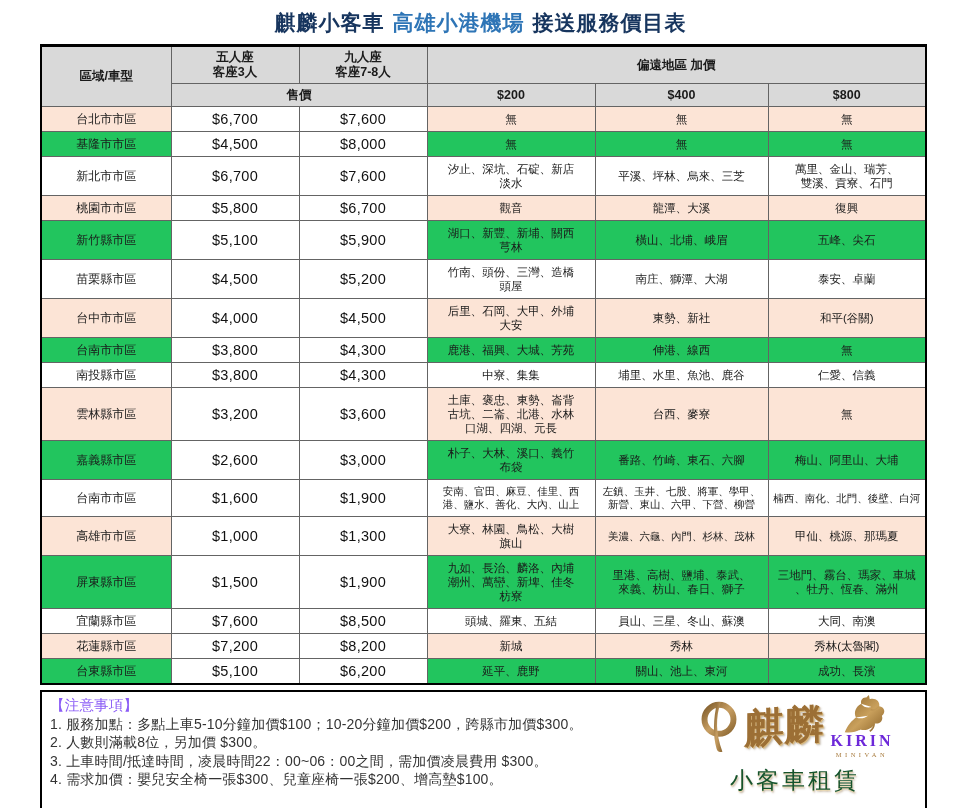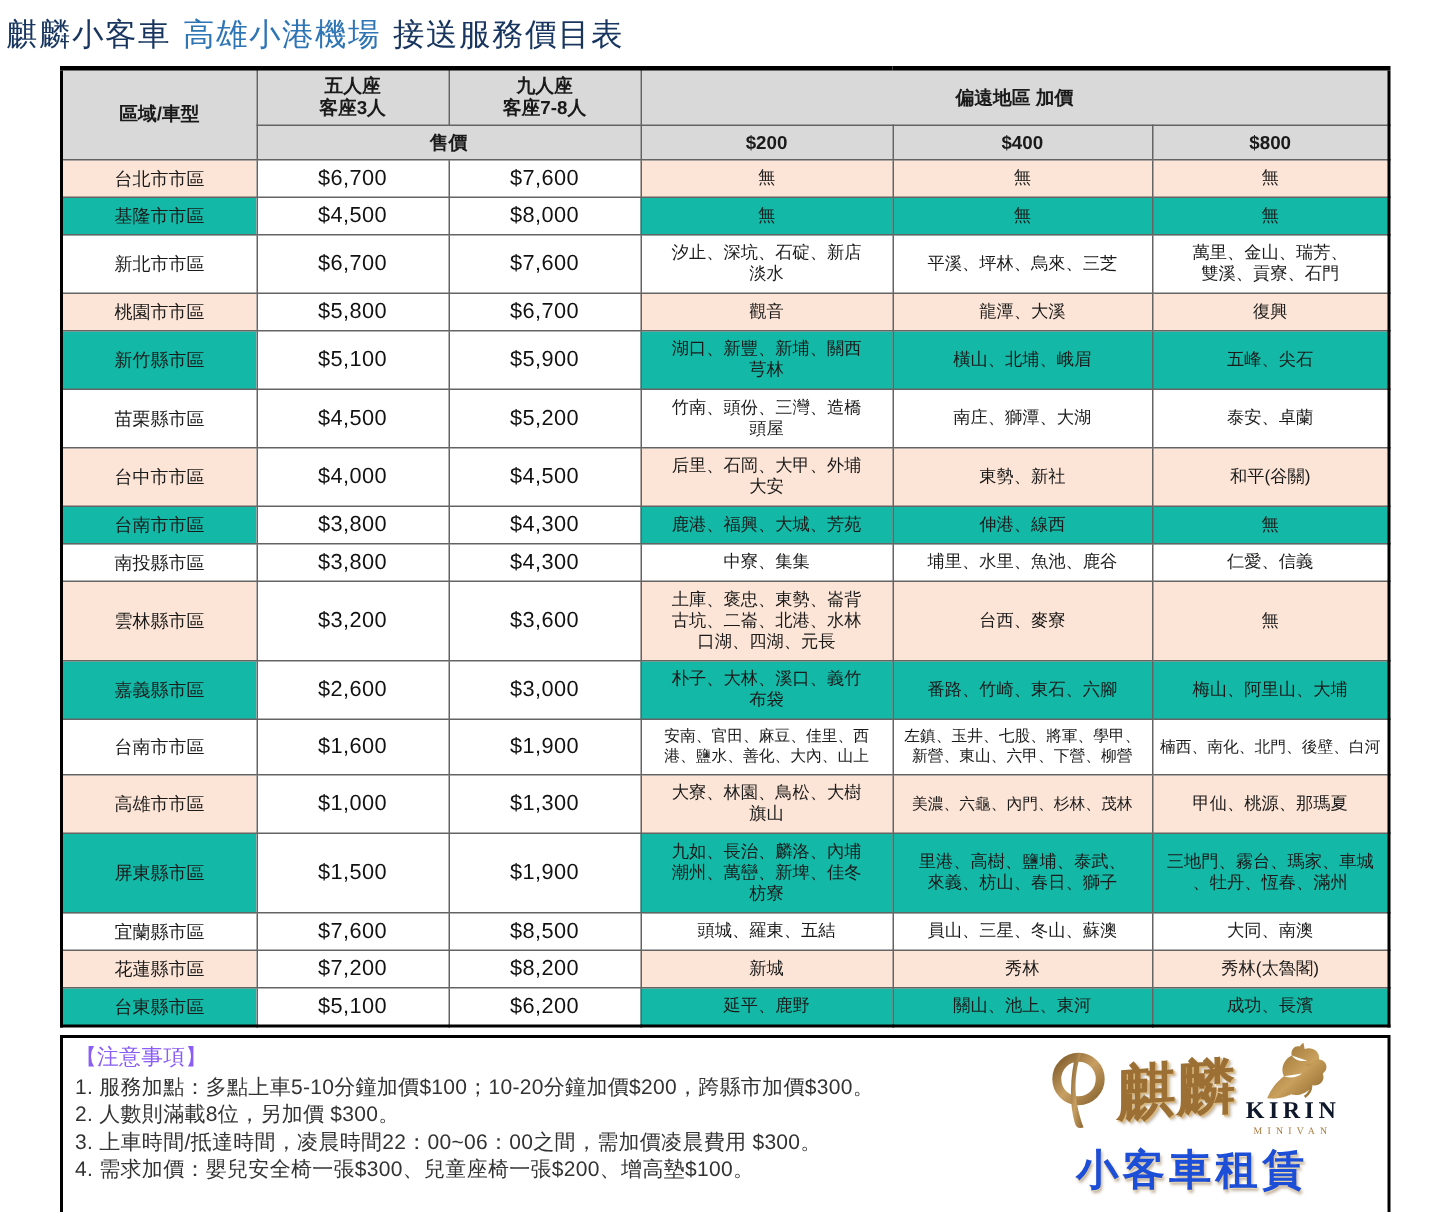--- a/index.html
+++ b/index.html
@@ -5,21 +5,21 @@
   html,body{margin:0;padding:0;}
   body{
     width:961px;height:808px;overflow:hidden;background:#ffffff;
     font-family:"Liberation Sans","DejaVu Sans",sans-serif;
     -webkit-font-smoothing:antialiased;
   }
   .page{padding-top:9px;}
 
   
   .title{
-    font-size:21px;font-weight:normal;letter-spacing:1px;
+    text-align:center;font-size:21px;font-weight:bold;letter-spacing:1px;
     color:#17355e;margin:0 0 7px 0;
   }
   .title .t-blue{color:#2e75b6;}
   .title span{margin:0 4px;}
 
   
   table.price-table{
     border-collapse:collapse;table-layout:fixed;
     width:885px;margin-left:40px;
     border:2px solid #000;border-top:3px solid #000;
@@ -34,21 +34,21 @@
     background:#d9d9d9;font-weight:600;font-size:12.5px;color:#1a1a1a;
     padding:2px 2px;line-height:15px;
   }
   .price-table thead tr.h1 th{height:32px;}
   .price-table thead tr.h2 th{height:18px;}
   td.region{font-size:12px;color:#1a1a1a;}
   td.price{font-size:14.5px;color:#111;background:#ffffff !important;letter-spacing:.3px;}
   td.remote{font-size:11.5px;color:#1a1a1a;}
   td.remote.small{font-size:10.5px;line-height:13px;}
   tr.light td{background:#fce4d6;margin-left:40px;}
-  tr.dark td{background:#14b8a6;}
+  tr.dark td{background:#22c55e;}
   tr.white td{background:#ffffff;}
 
   
   .notes-box{
     width:869px;margin:5px 0 0 40px;border:2px solid #000;
     padding:4px 6px 6px 8px;position:relative;min-height:112px;background:#fff;
   }
   .note-line{
     font-size:14px;line-height:18.5px;color:#333;letter-spacing:.2px;
   }
@@ -64,28 +64,28 @@
   .brand-zh{
     font-size:40px;font-weight:800;color:#9c6f35;
     transform:rotate(-4deg) skewX(-4deg);
     text-shadow:1px 1px 0 #d9b97f, 2px 2px 2px rgba(90,60,20,.35);
     font-family:"Liberation Serif","DejaVu Serif",serif;
     line-height:44px;white-space:nowrap;
   }
   .kirin-block{display:flex;flex-direction:column;align-items:center;margin-left:4px;}
   .kirin-en{
     font-family:"Liberation Serif","DejaVu Serif",serif;
-    font-size:16px;font-weight:bold;color:#0f172a;letter-spacing:3px;line-height:15px;
+    font-size:16px;font-weight:bold;color:#6d28d9;letter-spacing:3px;line-height:15px;
   }
   .minivan-en{
     font-family:"Liberation Serif","DejaVu Serif",serif;
     font-size:6.5px;color:#a87b3e;letter-spacing:3.5px;line-height:9px;margin-top:2px;
   }
   .tagline{
-    font-size:28px;font-weight:bold;color:#1d4ed8;letter-spacing:3px;line-height:40px;
+    font-size:23px;font-weight:normal;color:#14532d;letter-spacing:3px;line-height:40px;
     margin-top:2px;white-space:nowrap;
     text-shadow:0 1px 0 #e9d6ae, 1px 2px 2px rgba(120,85,40,.45);
     font-family:"Liberation Serif","DejaVu Serif",serif;
   }
 </style>
 </head>
 <body>
 
 <div class="page">
 

